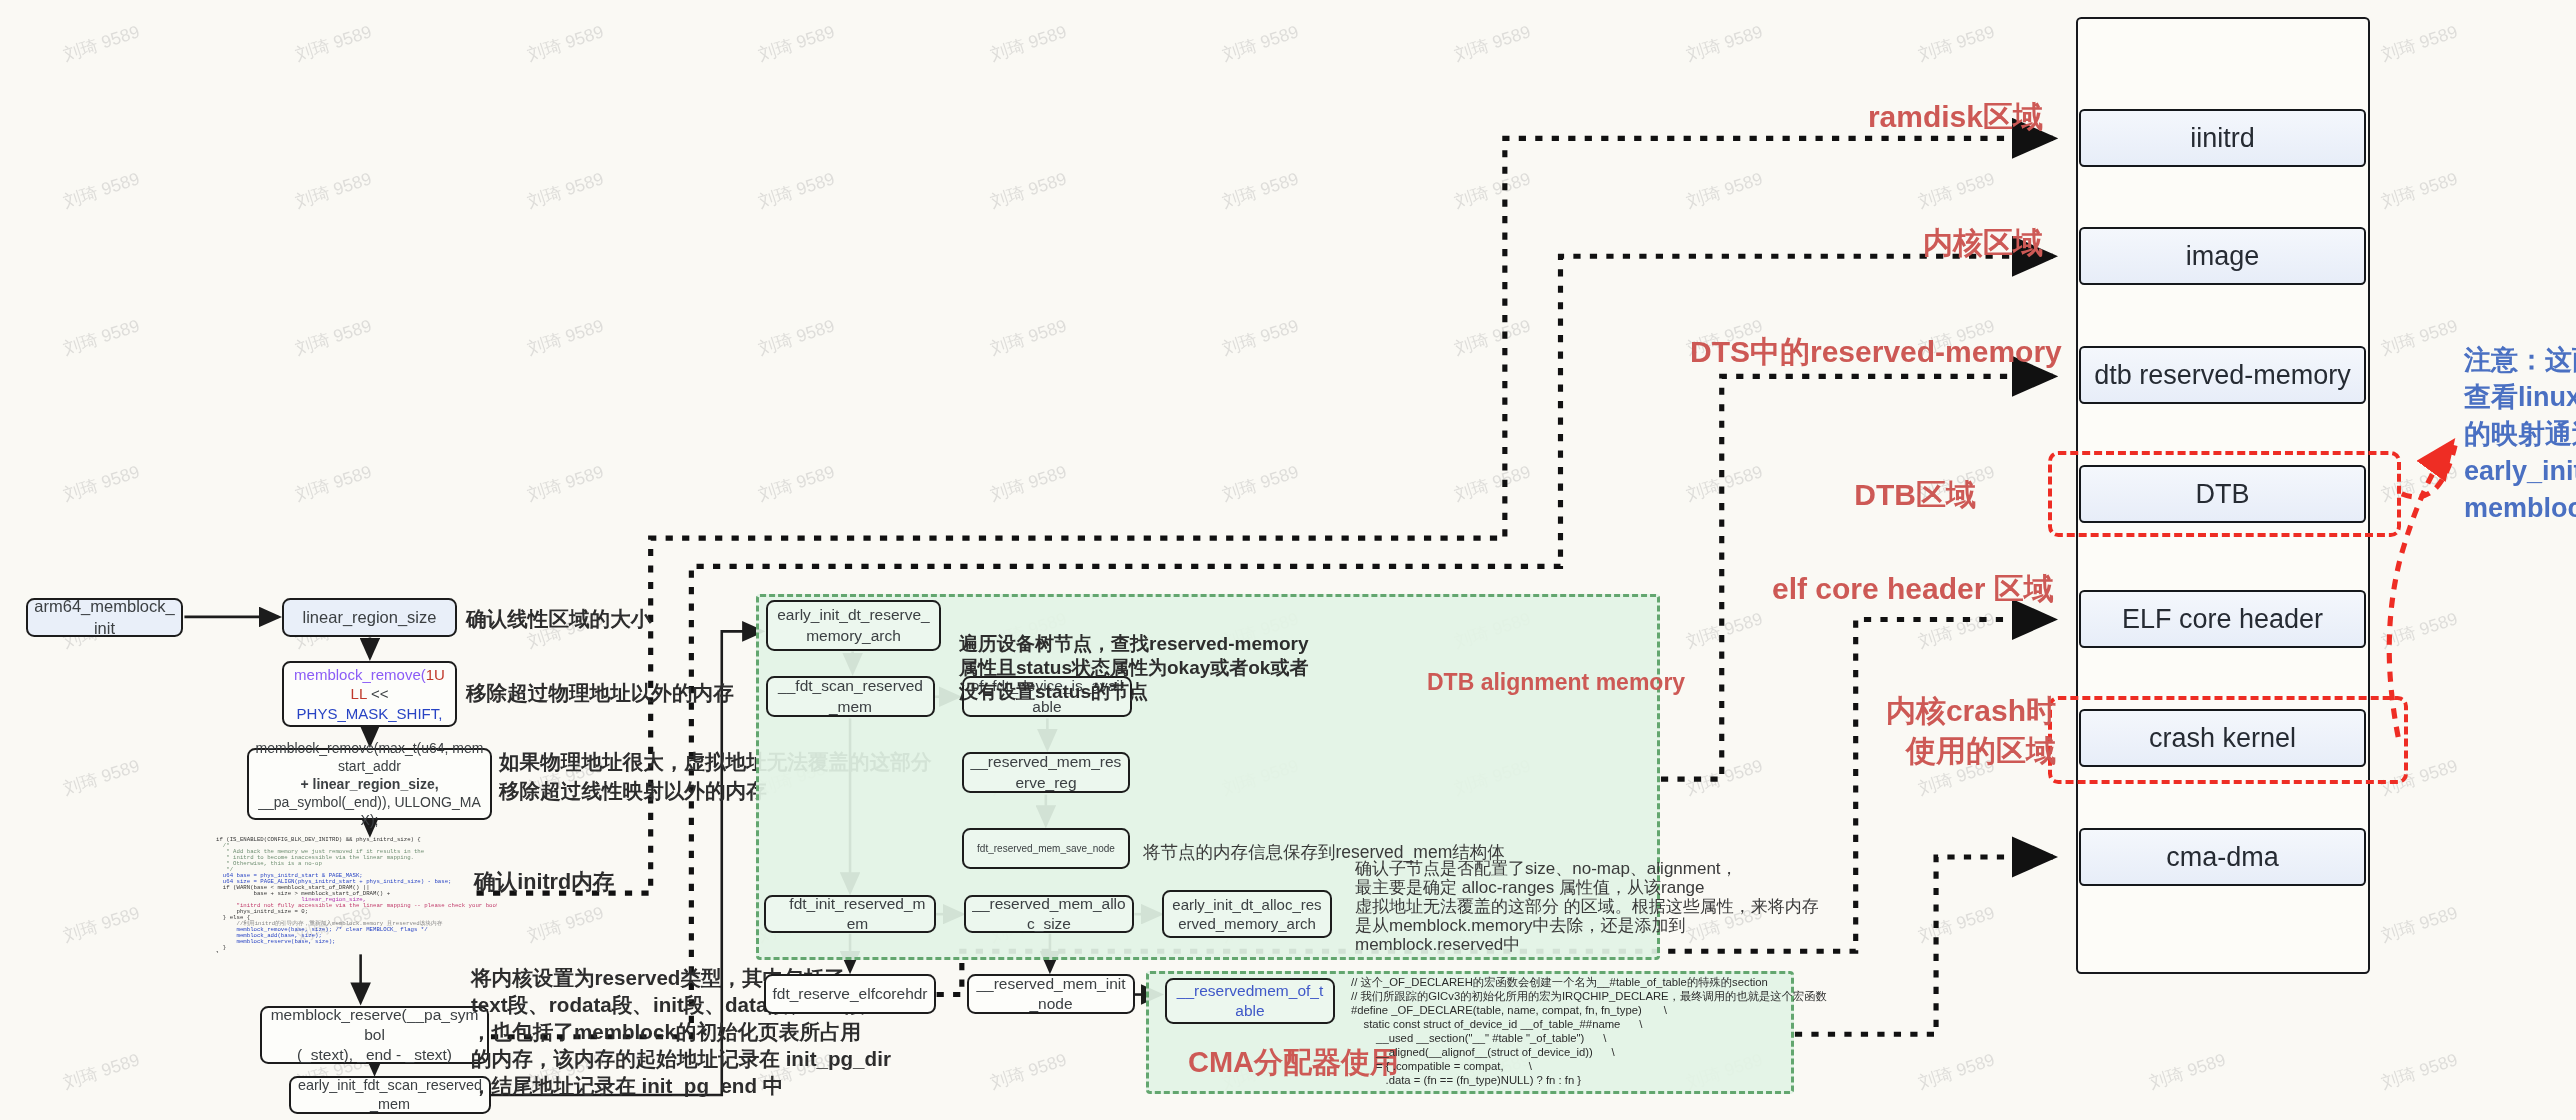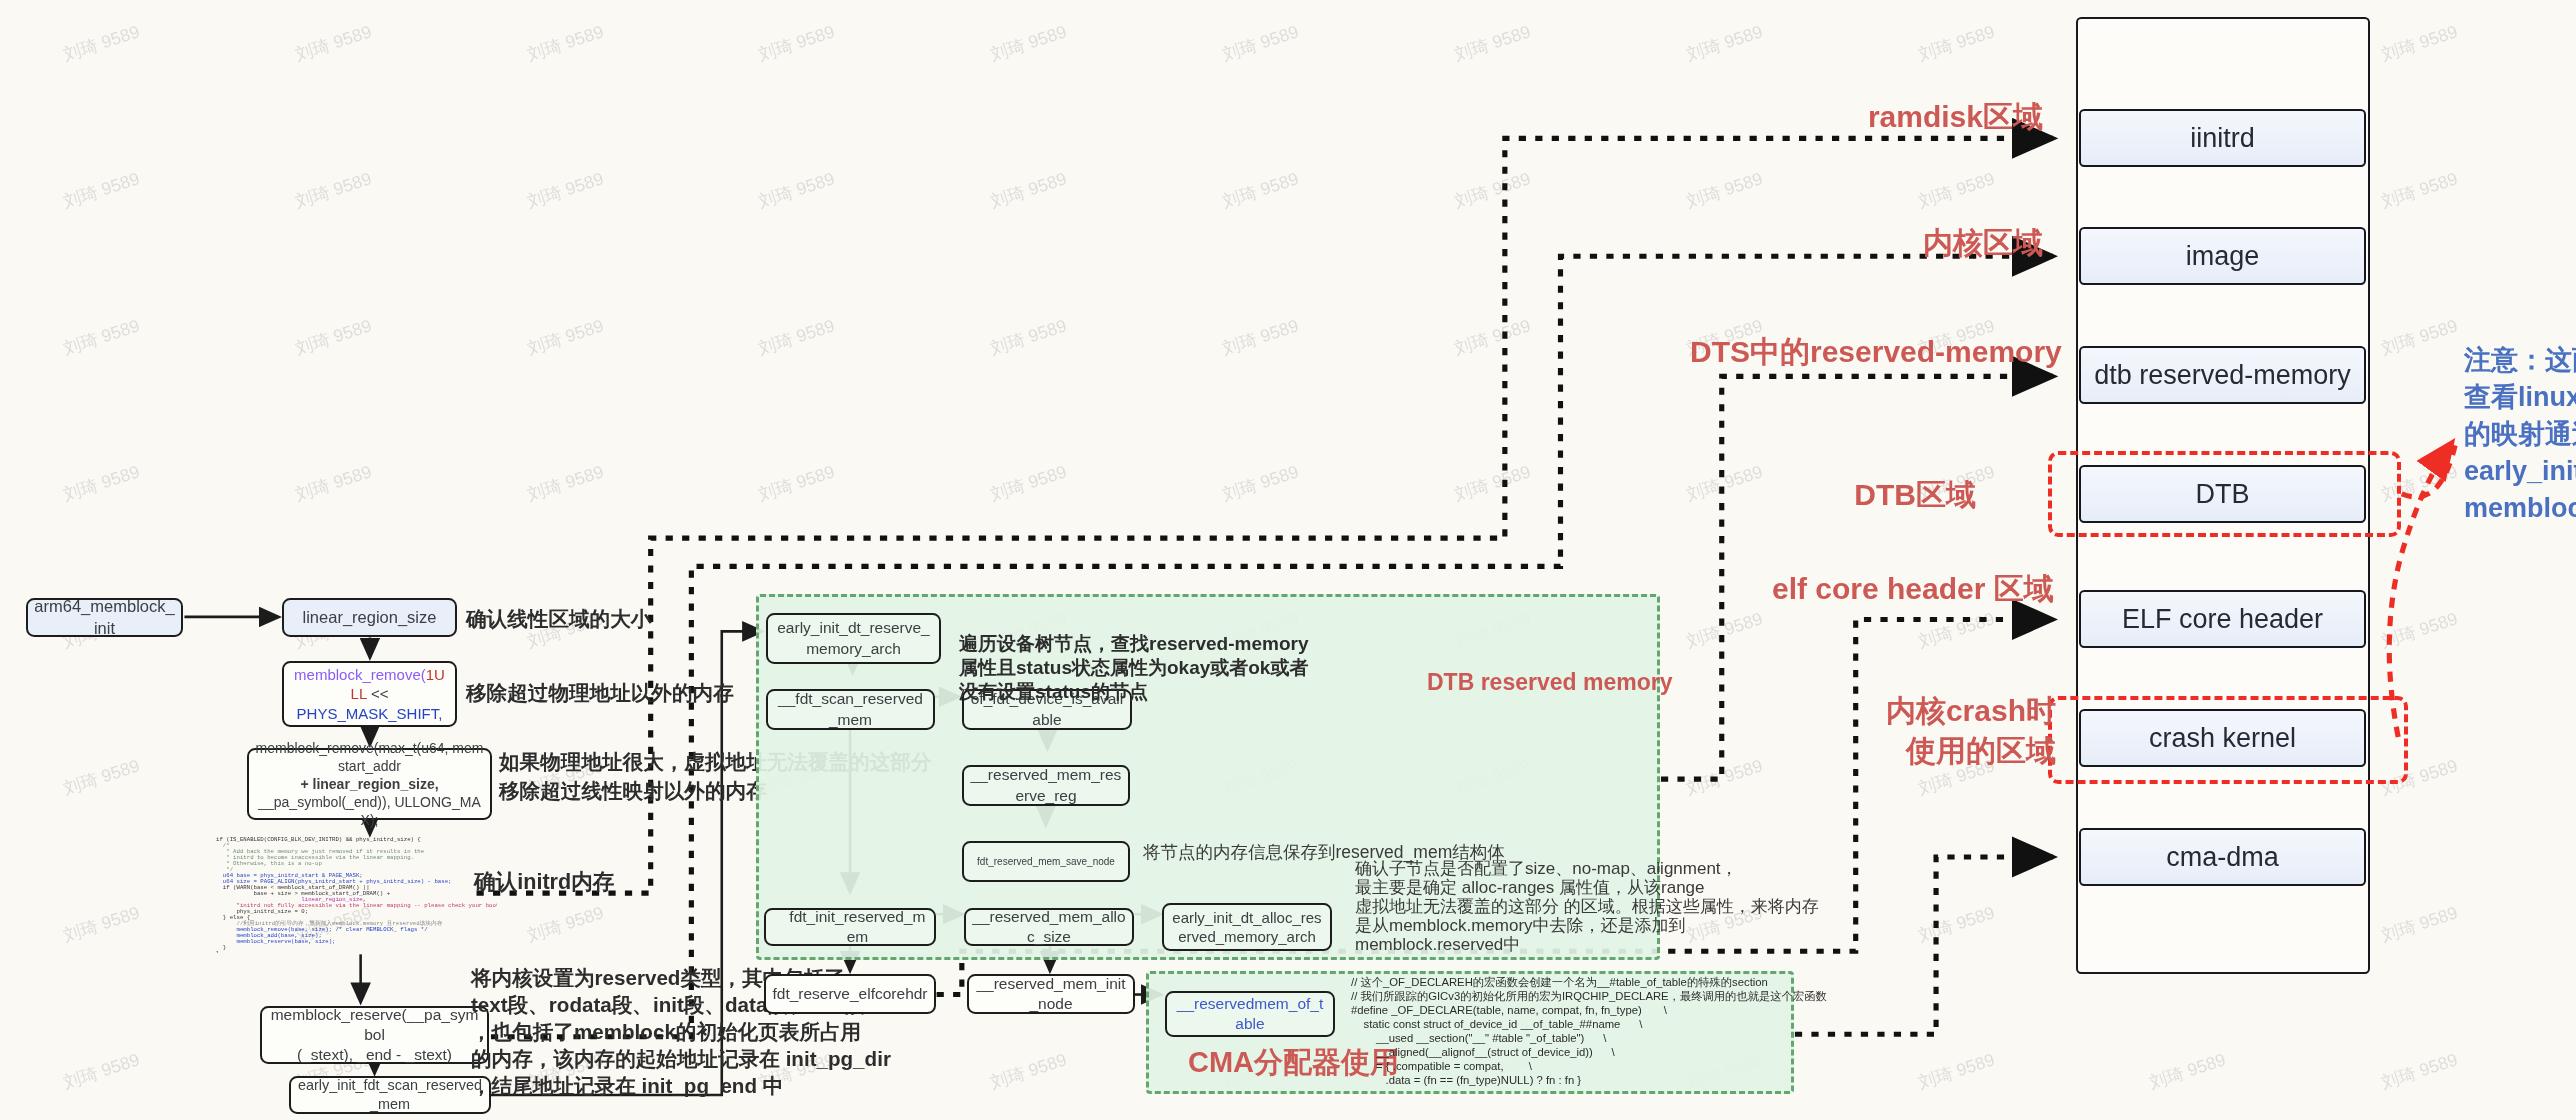--- a/index.html
+++ b/index.html
@@ -3,21 +3,21 @@
 <meta charset="utf-8">
 <style>
   html,body{margin:0;padding:0;background:#f7f6f1;}
   #canvas{position:relative;width:2952px;height:1121px;background:#faf9f4;overflow:hidden;
           font-family:"Liberation Sans","DejaVu Sans",sans-serif;}
   svg{position:absolute;left:0;top:0;}
   .box{position:absolute;background:#fdfdfa;border:2.1px solid #1c1c1c;border-radius:8.2px;
        display:flex;align-items:center;justify-content:center;text-align:center;
        color:#3c4043;box-sizing:border-box;padding:3.1px 6.2px;line-height:1.3;word-break:break-all;}
   .blue-fill{background:#e9eff9;}
-  .gnode{background:#ecf7ee;margin-top:13px;}
+  .gnode{background:#ecf7ee;}
   .ann{position:absolute;font-weight:bold;color:#2d2d2d;white-space:nowrap;}
   .ann-reg{font-weight:normal;color:#3a3a3a;}
   .lines div{white-space:pre;}
   .red-label{position:absolute;color:#cd5955;font-weight:bold;white-space:nowrap;text-align:right;}
   .greenbox{position:absolute;border:3.6px dashed #63a66f;background:rgba(226,243,229,0.92);border-radius:4.1px;box-sizing:border-box;}
   .mem-col{position:absolute;left:2076px;top:17px;width:294px;height:957px;border:2.1px solid #17191d;border-radius:5.2px;background:#fdfcf8;box-sizing:border-box;}
   .mem-seg{position:absolute;left:2079px;width:287px;height:58px;background:linear-gradient(180deg,#f4f7fc,#e7edf8);
            border:2.1px solid #15181c;border-radius:5.2px;box-sizing:border-box;display:flex;align-items:center;justify-content:center;
            font-size:27px;color:#262b33;}
   .red-frame{position:absolute;border:4.6px dashed #ee2d24;border-radius:10.3px;box-sizing:border-box;}
@@ -202,21 +202,21 @@
   <div class="ann" style="left:474px;top:867px;font-size:21.6px;">确认initrd内存</div>
   <div class="ann lines" style="left:471px;top:964px;font-size:20.6px;line-height:27px;">
       <div>将内核设置为reserved类型，其中包括了</div>
       <div>text段、rodata段、init段、data段、bss段</div>
       <div>，也包括了memblock的初始化页表所占用</div>
       <div>的内存，该内存的起始地址记录在 init_pg_dir</div>
       <div>，结尾地址记录在 init_pg_end 中</div>
     </div>
 
   <div class="greenbox" style="left:756px;top:594px;width:904px;height:366px;"></div>
-  <div class="red-label" style="left:1427px;top:669px;font-size:23px;text-align:left;">DTB reserved memory</div>
+  <div class="red-label" style="left:1427px;top:669px;font-size:23px;text-align:left;">DTB alignment memory</div>
 
   <div class="box gnode" style="left:766px;top:600px;width:175px;height:51px;font-size:15.5px;">early_init_dt_reserve_memory_arch</div>
   <div class="box gnode" style="left:766px;top:676px;width:169px;height:41px;font-size:15.5px;">__fdt_scan_reserved_mem</div>
   <div class="box gnode" style="left:962px;top:676px;width:170px;height:41px;font-size:15.5px;">of_fdt_device_is_available</div>
   <div class="box gnode" style="left:962px;top:752px;width:168px;height:41px;font-size:15.5px;">__reserved_mem_reserve_reg</div>
   <div class="box gnode" style="left:962px;top:828px;width:168px;height:41px;font-size:10px;">fdt_reserved_mem_save_node</div>
   <div class="box gnode" style="left:764px;top:895px;width:172px;height:38px;font-size:15.5px;padding-left:21px;">fdt_init_reserved_mem</div>
   <div class="box gnode" style="left:964px;top:895px;width:170px;height:38px;font-size:15.5px;">__reserved_mem_alloc_size</div>
   <div class="box gnode" style="left:1162px;top:890px;width:170px;height:48px;font-size:15px;">early_init_dt_alloc_reserved_memory_arch</div>
 

